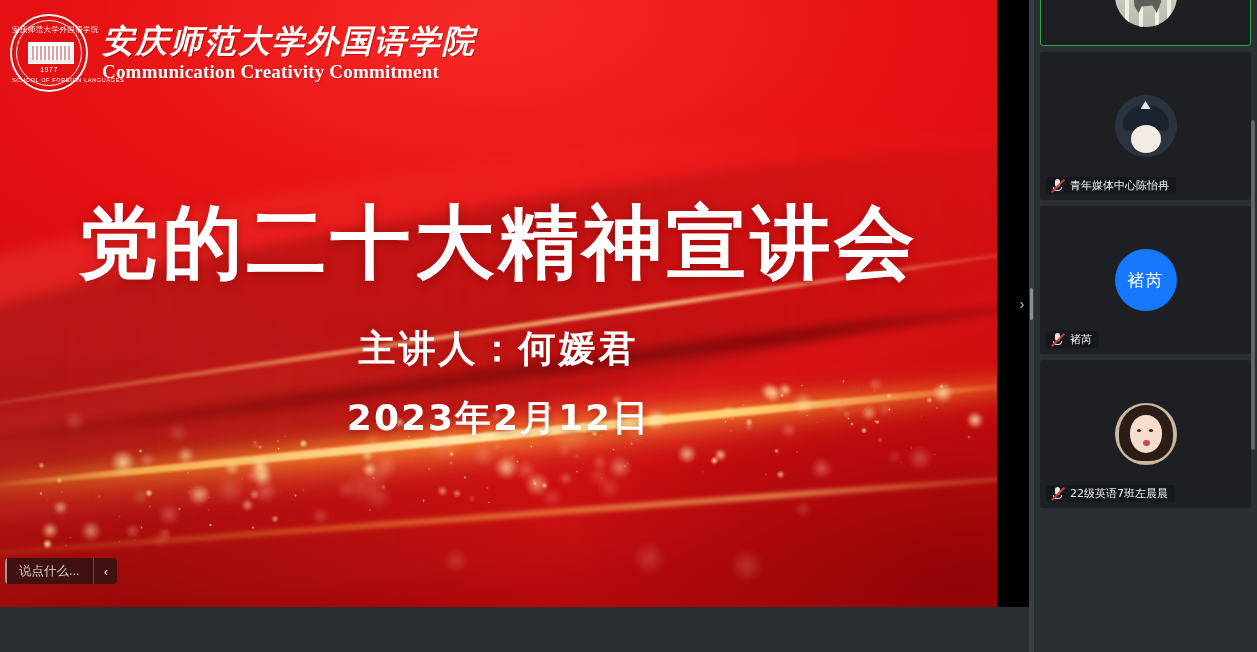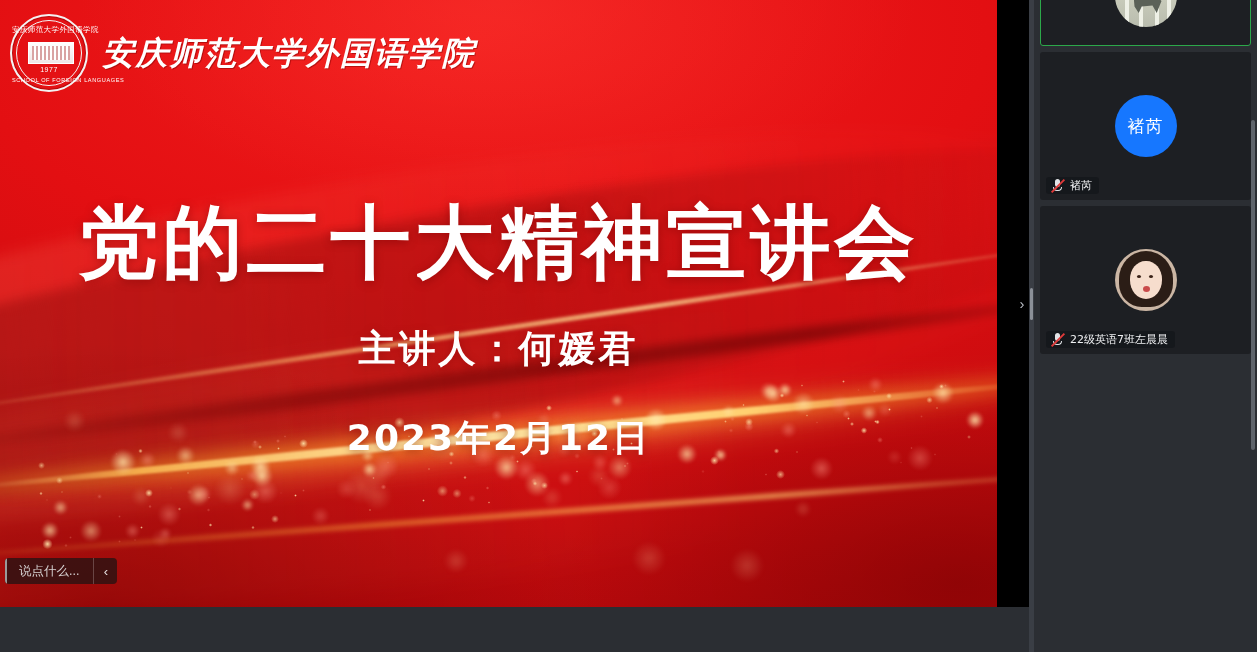--- a/index.html
+++ b/index.html
@@ -93,21 +93,21 @@
       text-shadow:1px 1px 0 rgba(120,0,0,.35); }
 
   
   #title-block { position:absolute; left:0; top:0; width:997px; text-align:center; }
   #slide-title { margin-top:190px; color:#fff; font-size:80px; font-weight:bold;
       letter-spacing:4px; font-family:"DejaVu Sans","Liberation Sans",sans-serif;
       text-shadow:0 2px 10px rgba(110,0,0,.45); }
   #slide-speaker { margin-top:26px; color:#fff; font-size:37px; font-weight:bold;
       letter-spacing:3px; font-family:"DejaVu Sans","Liberation Sans",sans-serif;
       text-shadow:0 2px 8px rgba(110,0,0,.4); }
-  #slide-date { margin-top:40px; color:#fff; font-size:36px; font-weight:bold;
+  #slide-date { margin-top:20px; color:#fff; font-size:36px; font-weight:bold;
       letter-spacing:2px; font-family:"DejaVu Sans","Liberation Sans",sans-serif;
       text-shadow:0 2px 8px rgba(110,0,0,.4); }
 
   
   #chatbar { position:absolute; left:5px; top:558px; height:26px; display:flex; align-items:stretch;
       background:rgba(26,20,20,.72); border-radius:4px; overflow:hidden; }
   #chat-input { display:flex; align-items:center; padding:0 14px 0 12px;
       color:#d6d2d2; font-size:12.5px; border-left:2px solid #9a9a9a; cursor:text; }
   #chat-collapse { display:flex; align-items:center; justify-content:center; width:24px;
       color:#e6e2e2; font-size:13px; border-left:1px solid rgba(255,255,255,.22); cursor:pointer; }
@@ -410,20 +410,21 @@
       <div id="slide-header">
         <div id="seal">
           <div class="ring"></div>
           <div class="arc-top">安庆师范大学外国语学院</div>
           <div class="bldg"></div>
           <div class="yr">1977</div>
           <div class="arc-bot">SCHOOL OF FOREIGN LANGUAGES</div>
         </div>
         <div>
           <div id="school-zh">安庆师范大学外国语学院</div>
+          <div id="school-en">Communication Creativity Commitment</div>
         </div>
       </div>
 
       <div id="title-block">
         <div id="slide-title">党的二十大精神宣讲会</div>
         <div id="slide-speaker">主讲人：何媛君</div>
         <div id="slide-date">2023年2月12日</div>
       </div>
 
       <div id="chatbar">
@@ -446,20 +447,35 @@
         <div class="avatar av-deer">
           <div class="trunk t1"></div>
             <div class="trunk t2"></div>
           <div class="trunk t3"></div>
             <div class="trunk t4"></div>
           <div class="stag"></div>
         </div>
       </div>
     </div>
 
+    <div class="tile std">
+      <div class="tile-video">
+        <div class="avatar av-cap">
+            <span class="brow"></span>
+          </div>
+      </div>
+      <div class="tile-label">
+        <span class="ic ic-mic-off">
+          <span class="m1"></span>
+            <span class="m2"></span>
+            <span class="slash"></span>
+        </span>
+        <span class="tile-name">青年媒体中心陈怡冉</span>
+      </div>
+    </div>
 
 
     <div class="tile std">
       <div class="tile-video">
         <div class="avatar av-initial">褚芮</div>
       </div>
       <div class="tile-label">
         <span class="ic ic-mic-off">
           <span class="m1"></span>
             <span class="m2"></span>

